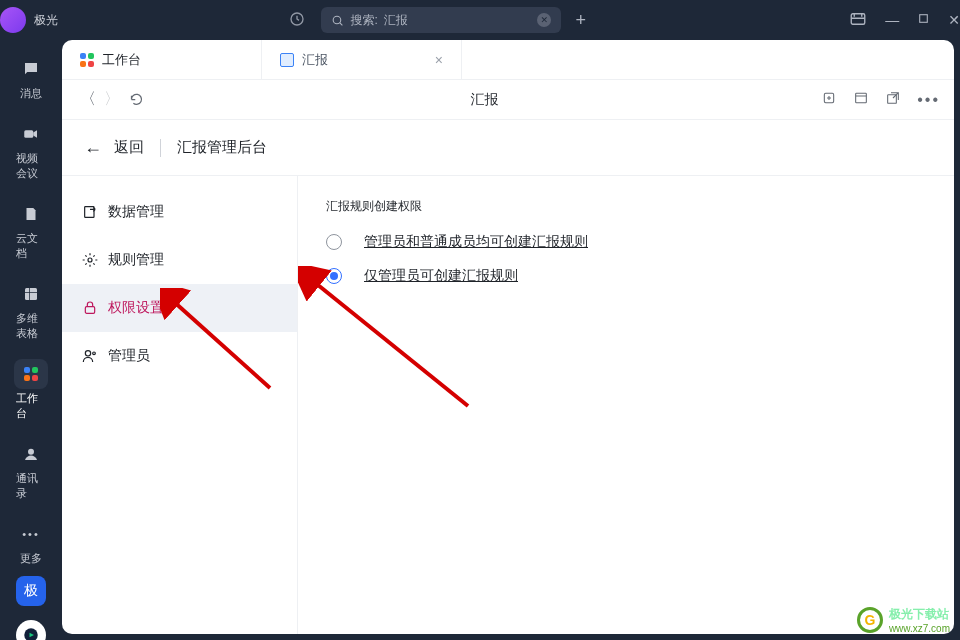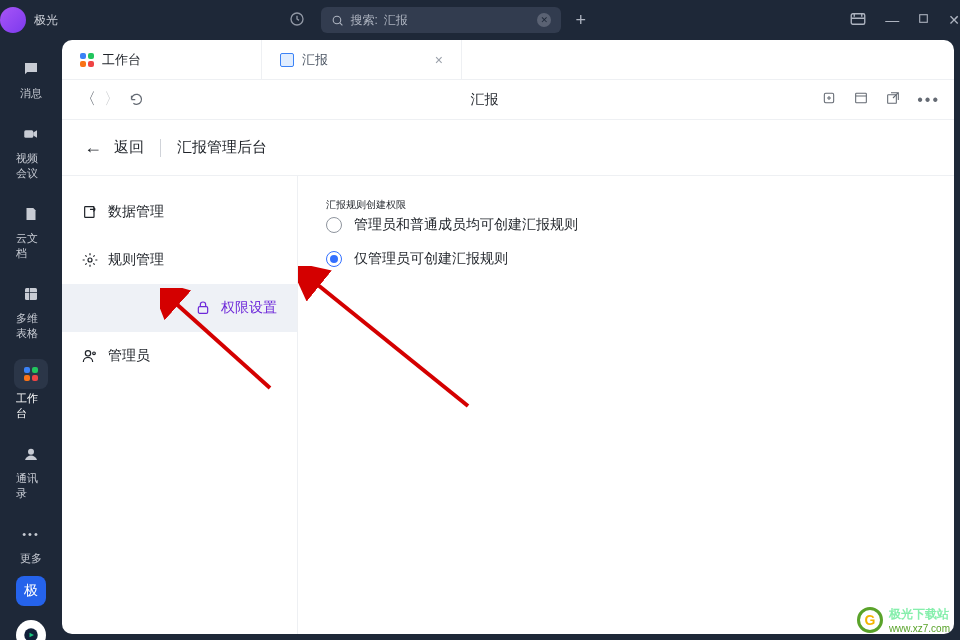--- a/index.html
+++ b/index.html
@@ -49,26 +49,26 @@
   .toolbar .tool-icons { display:flex; gap:16px; align-items:center; }
   .toolbar .tool-icons svg { width:16px; height:16px; }
 
   .page-header { height:56px; display:flex; align-items:center; padding:0 22px; border-bottom:1px solid #eef0f3; gap:12px; font-size:15px; color:#1f2329; }
   .page-header .back-arrow { font-size:18px; color:#1f2329; }
   .page-header .divider { width:1px; height:18px; background:#d0d3d9; margin:0 4px; }
 
   .page-body { flex:1; display:flex; }
   .side-menu { width:236px; border-right:1px solid #eef0f3; padding-top:12px; }
   .menu-item { display:flex; align-items:center; gap:10px; height:48px; padding:0 20px; font-size:14px; color:#1f2329; cursor:pointer; }
-  .menu-item.active { background:#eef1f6; color:#6d28d9;justify-content:flex-end; }
+  .menu-item.active { background:#eef1f6; color:#be185d; }
   .menu-item svg { width:16px; height:16px; }
 
   .panel { flex:1; padding:22px 28px; font-size:14px; color:#1f2329; }
-  .panel-title { font-size:10px; color:#1f2329; margin-bottom:4px; }
-  .radio-row { display:flex; align-items:center; gap:12px; margin-bottom:16px; cursor:pointer; }
+  .panel-title { font-size:12px; color:#1f2329; margin-bottom:18px; }
+  .radio-row { display:flex; align-items:center; gap:22px; margin-bottom:16px; cursor:pointer;text-decoration:underline; }
   .radio { width:16px; height:16px; border-radius:50%; border:1.5px solid #8f959e; display:inline-block; position:relative; }
   .radio.checked { border-color:#3370ff; }
   .radio.checked::after { content:""; position:absolute; inset:3px; background:#3370ff; border-radius:50%; }
 
   
   .arrow { position:absolute; pointer-events:none; }
 
   
   .watermark { position:absolute; right:10px; bottom:6px; display:flex; align-items:center; gap:6px; font-size:12px; }
   .watermark .wm-logo { width:26px; height:26px; border-radius:50%; border:3px solid #5aa32a; display:flex; align-items:center; justify-content:center; color:#f4b400; font-weight:bold; font-size:14px; background:#fff; }

